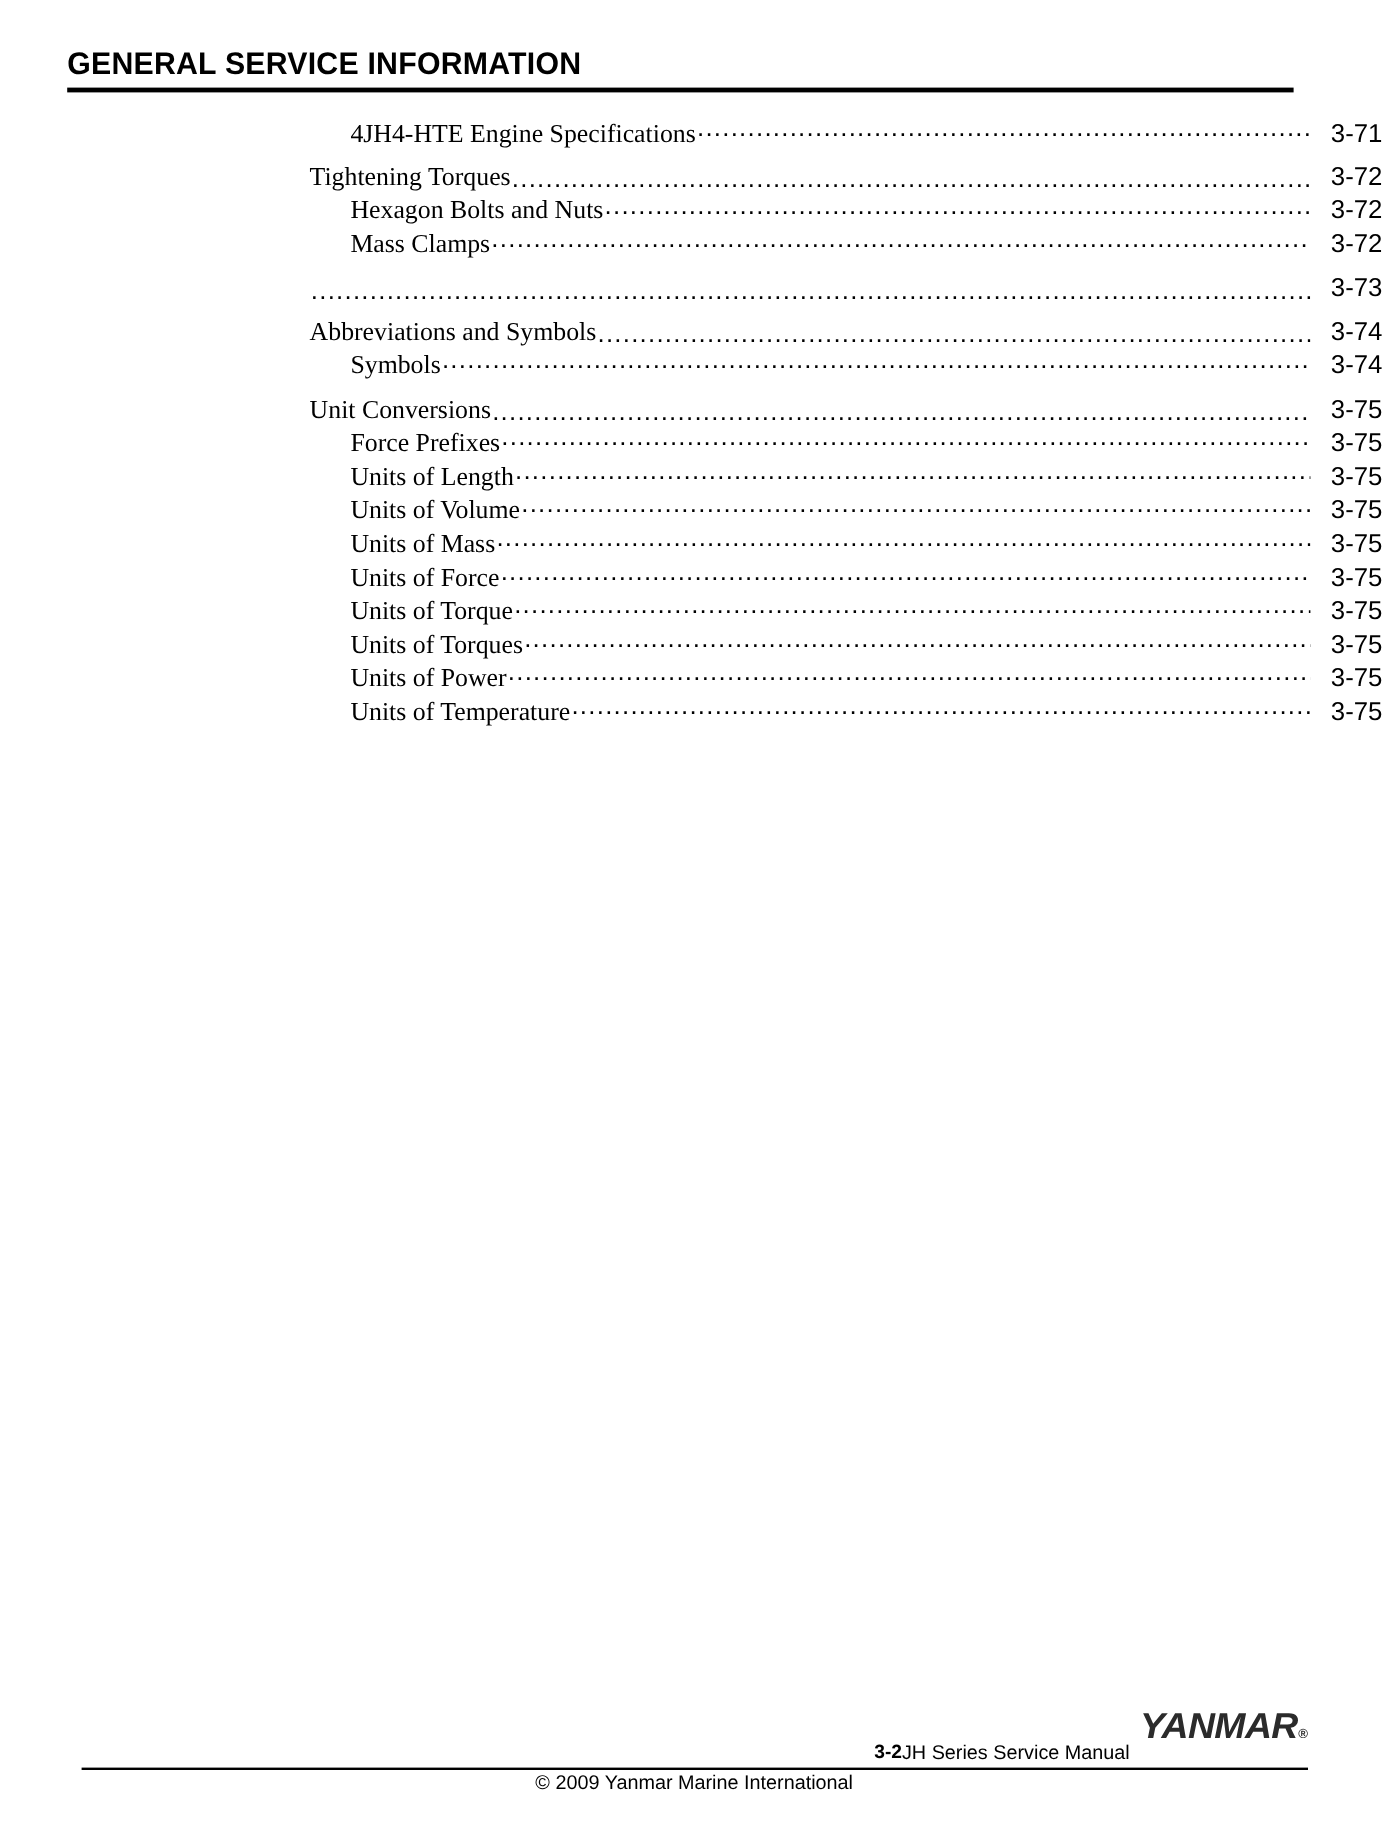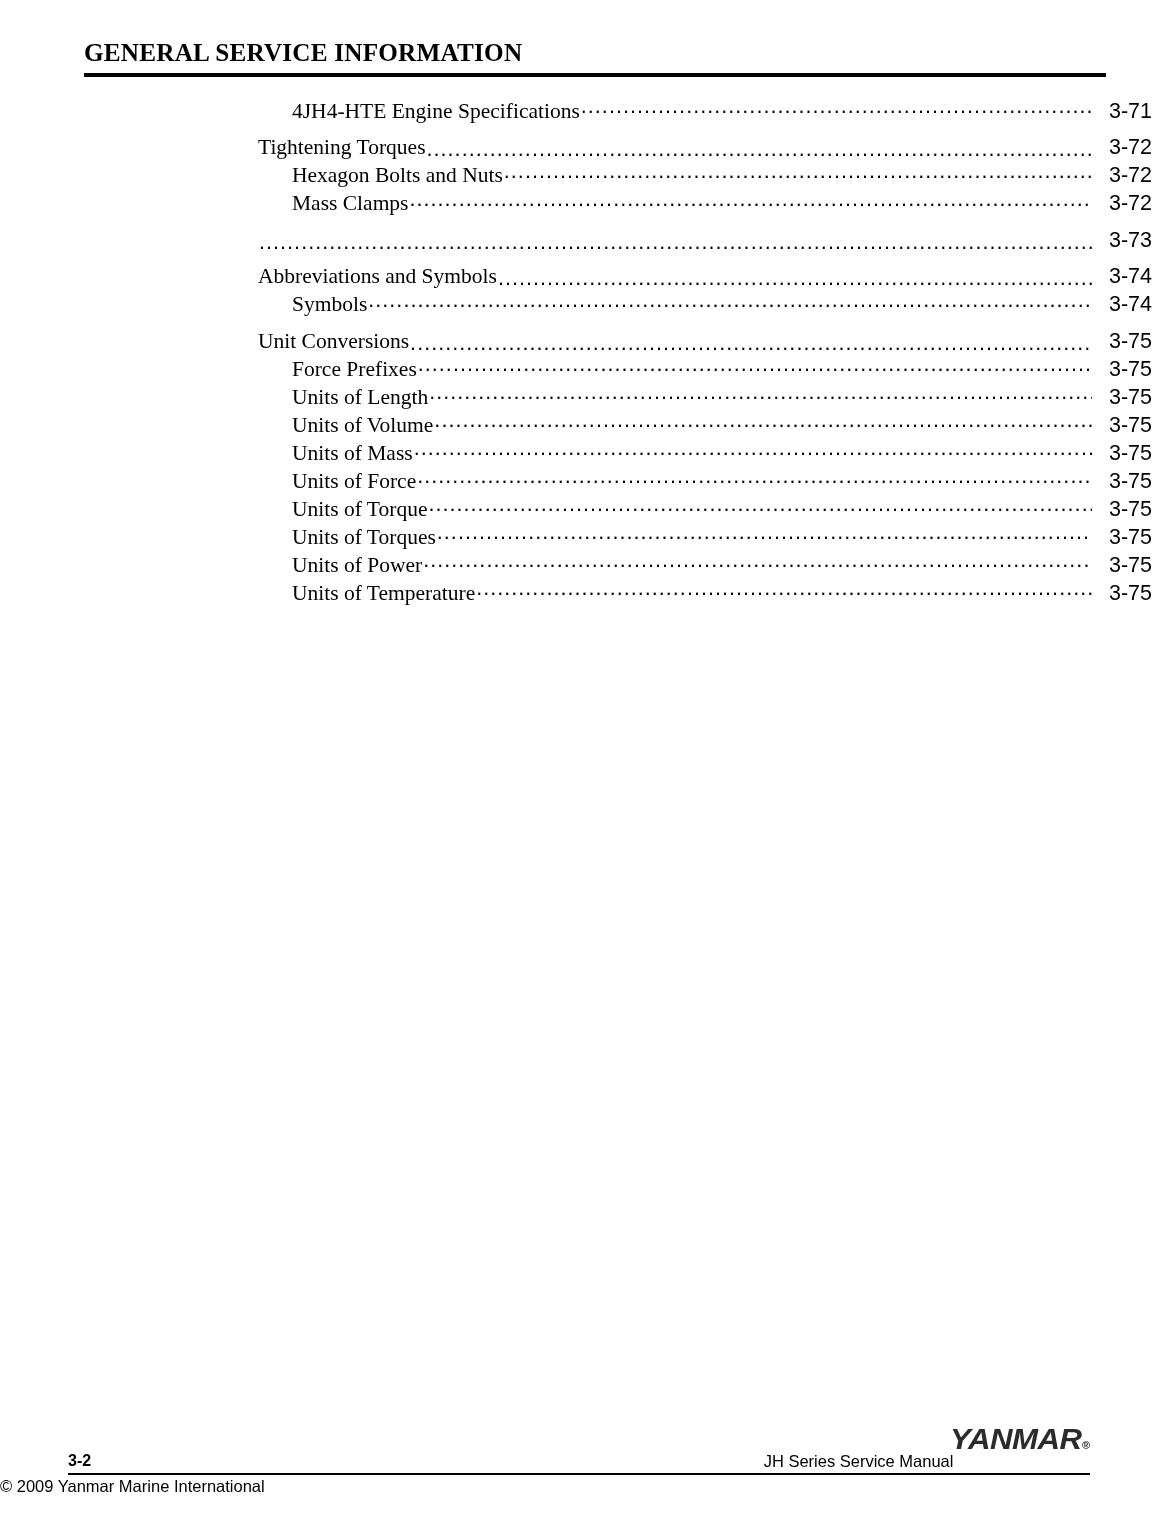--- a/index.html
+++ b/index.html
@@ -20,24 +20,23 @@
     height: 1540px;
     margin: 0 auto;
     background: #ffffff;
     overflow: hidden;
     box-sizing: border-box;
   }
 
   
   .page-header {
     position: absolute;
-    left: 84px;
+    left: 56px;
     top: 40px;
     width: 1022px;
-    font-family: Liberation Serif, serif;
   }
   .page-header-title {
     font-size: 26px;
     font-weight: bold;
     letter-spacing: 0.2px;
     line-height: 1.0;
     white-space: nowrap;
     transform: scaleX(0.97);
     transform-origin: left center;
   }
@@ -106,34 +105,33 @@
   
   .page-footer {
     position: absolute;
     left: 68px;
     top: 1448px;
     width: 1022px;
   }
   .footer-row {
     display: flex;
     align-items: flex-end;
-    justify-content: space-between;
+    justify-content: flex-end;
     height: 24px;
   }
   .footer-page-number {
     font-size: 16px;
     font-weight: bold;
     line-height: 1;
     padding-bottom: 3px;
   }
   .footer-right {
     display: flex;
     align-items: flex-end;
-    gap: 2px;
-    margin-left: 34px;
+    gap: 14px;
   }
   .footer-manual-title {
     font-size: 16.5px;
     line-height: 1;
     padding-bottom: 3px;
   }
   .brand-logo {
     display: inline-block;
     line-height: 1;
     padding-bottom: 18px;
@@ -160,21 +158,21 @@
     margin-top: 1px;
     height: 2px;
     background: #000000;
     width: 100%;
   }
   .footer-copyright {
     position: absolute;
     left: 0;
     top: 1477px;
     width: 1157px;
-    text-align: left;
+    text-align: center;
     font-size: 16.5px;
     line-height: 1.2;
   }
 </style>
 </head>
 <body>
 
 <div class="page">
 
   <div class="page-header">

